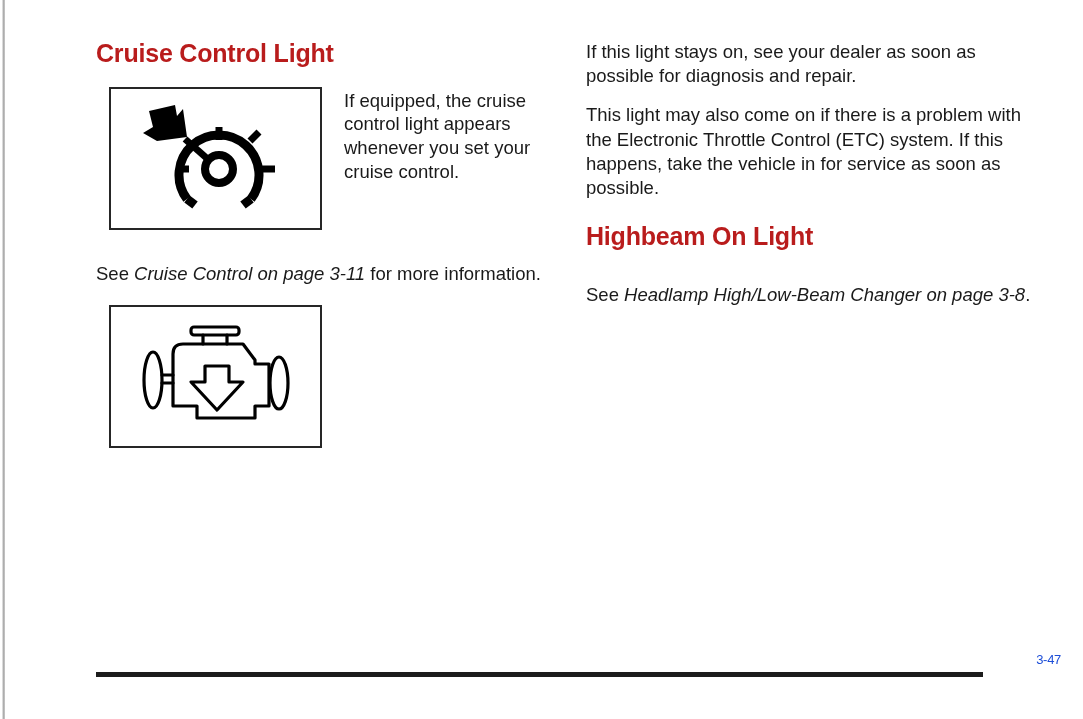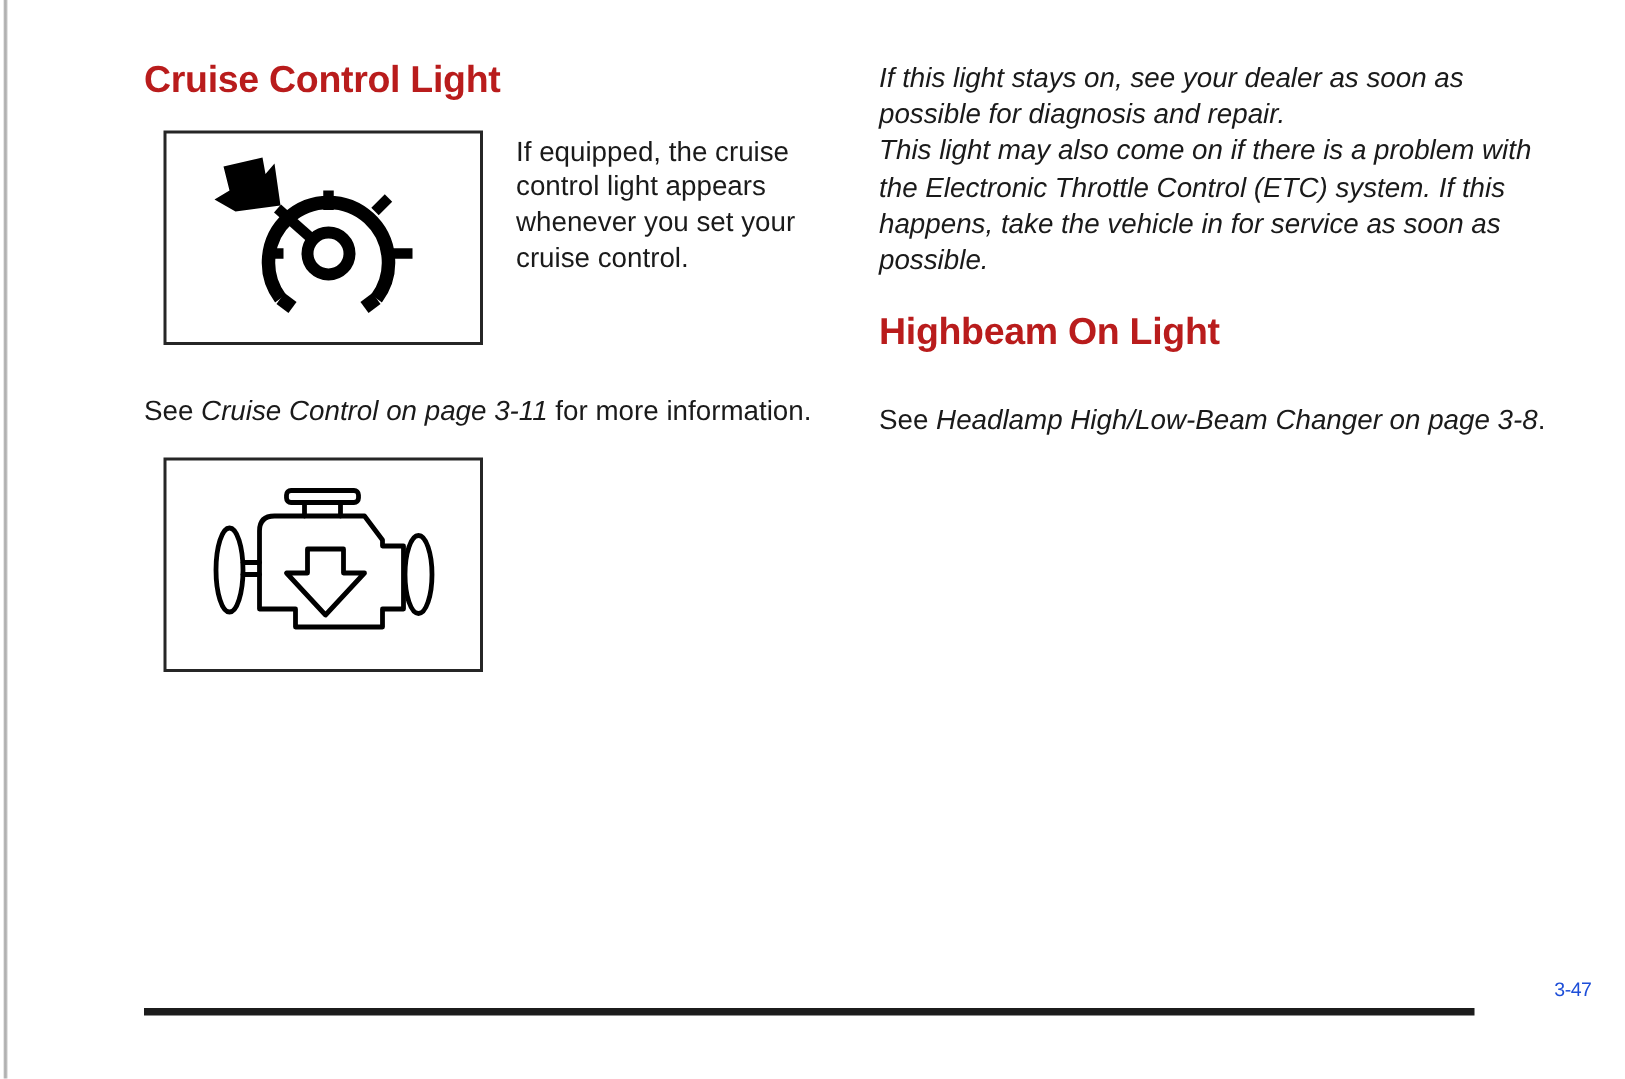--- a/index.html
+++ b/index.html
@@ -63,23 +63,22 @@
     margin-left: 22px;
     padding-top: 2px;
     width: 215px;
   }
   .icon-desc p { margin: 0; }
 
   p.body-text {
     font-size: 18.5px;
     line-height: 1.31;
     margin: 0;
-    font-style: italic;
   }
-  p.body-text + p.body-text { }
+  p.body-text + p.body-text { margin-top: 15px; }
 
   .see-line {
     font-size: 18.5px;
     line-height: 1.3;
   }
   .see-line i {
     font-style: italic;
   }
 
   .footer-rule {

